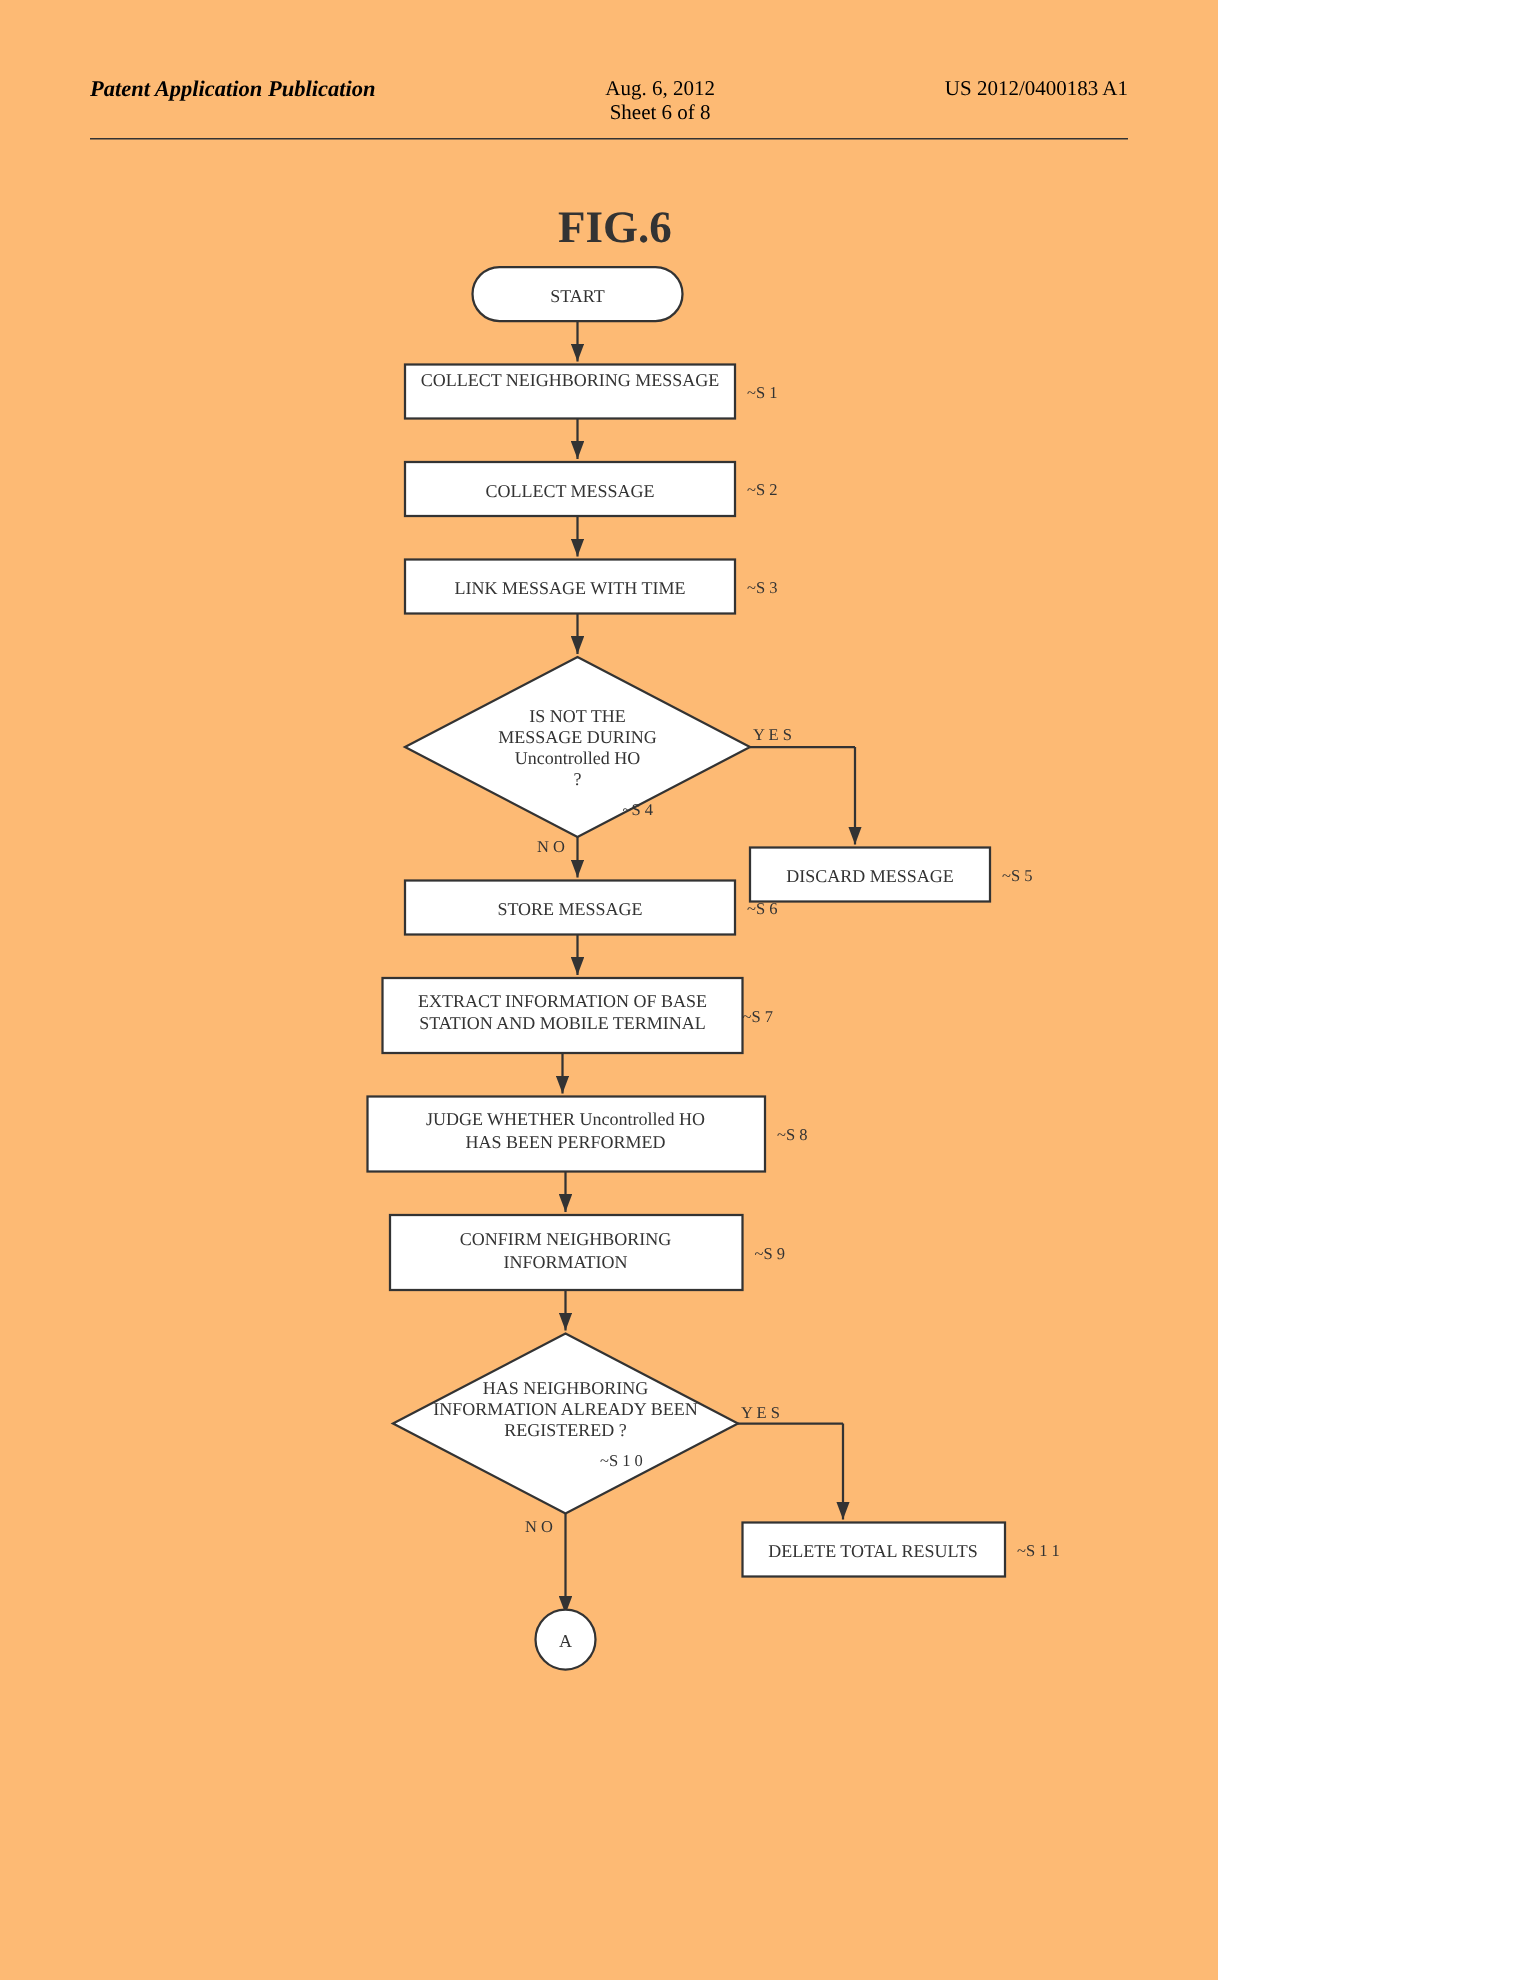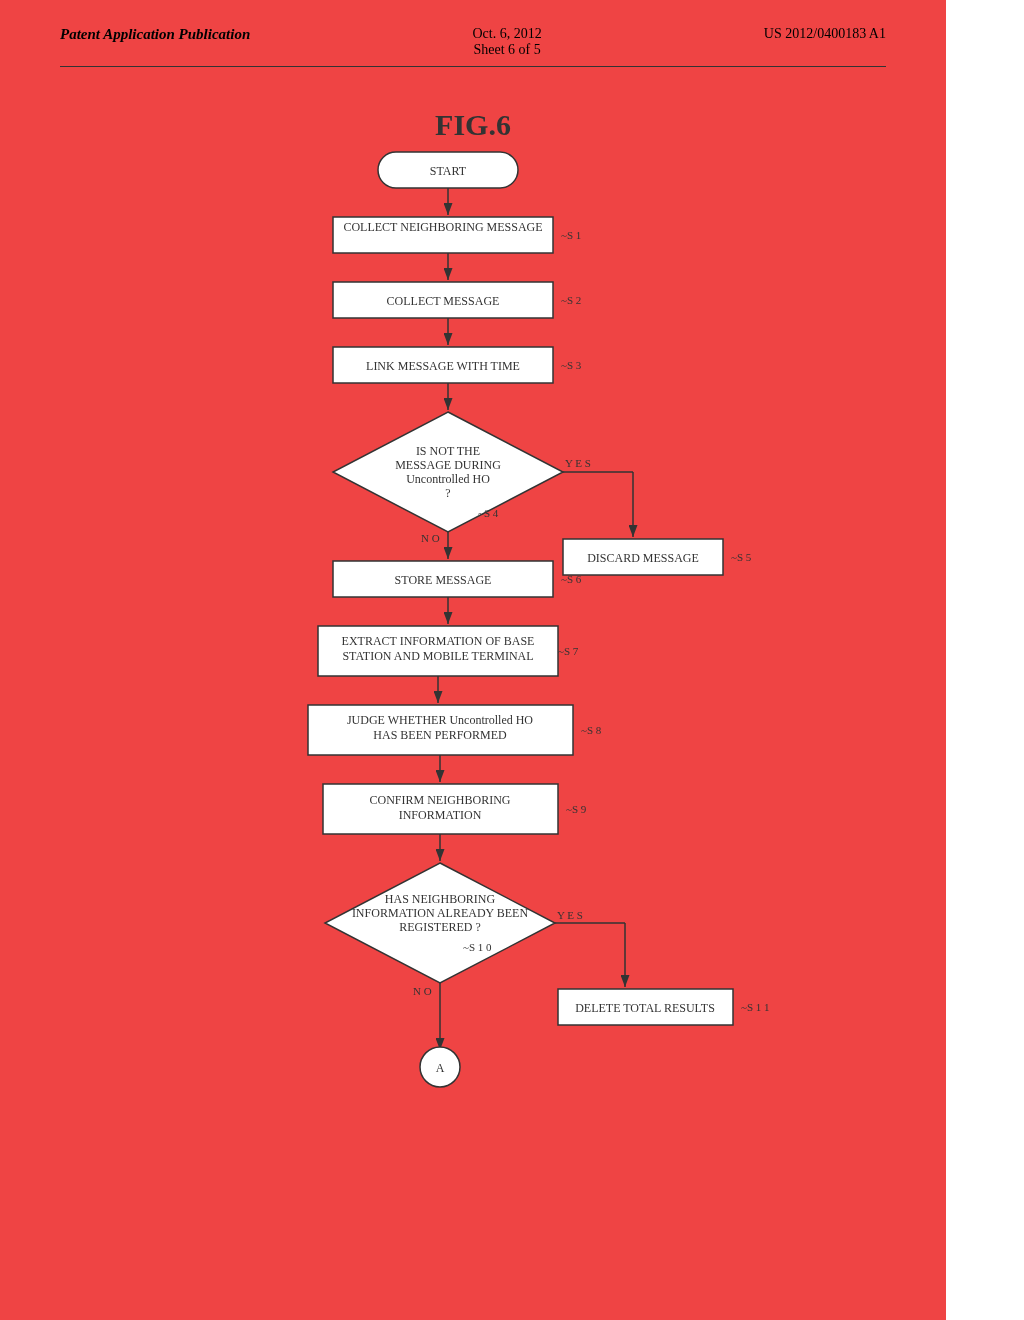--- a/index.html
+++ b/index.html
@@ -5,25 +5,25 @@
     * { margin: 0; padding: 0; box-sizing: border-box; }
     body {
       background: #fff;
       font-family: 'Times New Roman', Times, serif;
       width: 1024px;
       min-height: 1320px;
       position: relative;
       overflow-x: hidden;
     }
     .page {
-      width: 946px;
+      width: 812px;
       min-height: 1320px;
-      background: #ef4444;
+      background: #fdba74;
       position: relative;
-      padding: 26px 60px;
+      padding: 52px 60px;
     }
     .header {
       display: flex;
       justify-content: space-between;
       align-items: flex-start;
       border-bottom: 1px solid #333;
       padding-bottom: 8px;
       margin-bottom: 30px;
     }
     .header-left {
@@ -77,22 +77,22 @@
   </style>
 </head>
 <body>
 <div class="page">
 
   <div class="header">
     <div class="header-left">
       <span>Patent Application Publication</span>
     </div>
     <div class="header-center">
-      <div>Oct. 6, 2012</div>
-      <div>Sheet 6 of 5</div>
+      <div>Aug. 6, 2012</div>
+      <div>Sheet 6 of 8</div>
     </div>
     <div class="header-right">
       <span>US 2012/0400183 A1</span>
     </div>
   </div>
 
   <div class="diagram-container">
     <svg class="flowchart-svg" width="700" height="1130" viewBox="0 0 700 1130">
       <defs>
         <marker id="arrowhead" markerWidth="8" markerHeight="6" refX="8" refY="3" orient="auto">

